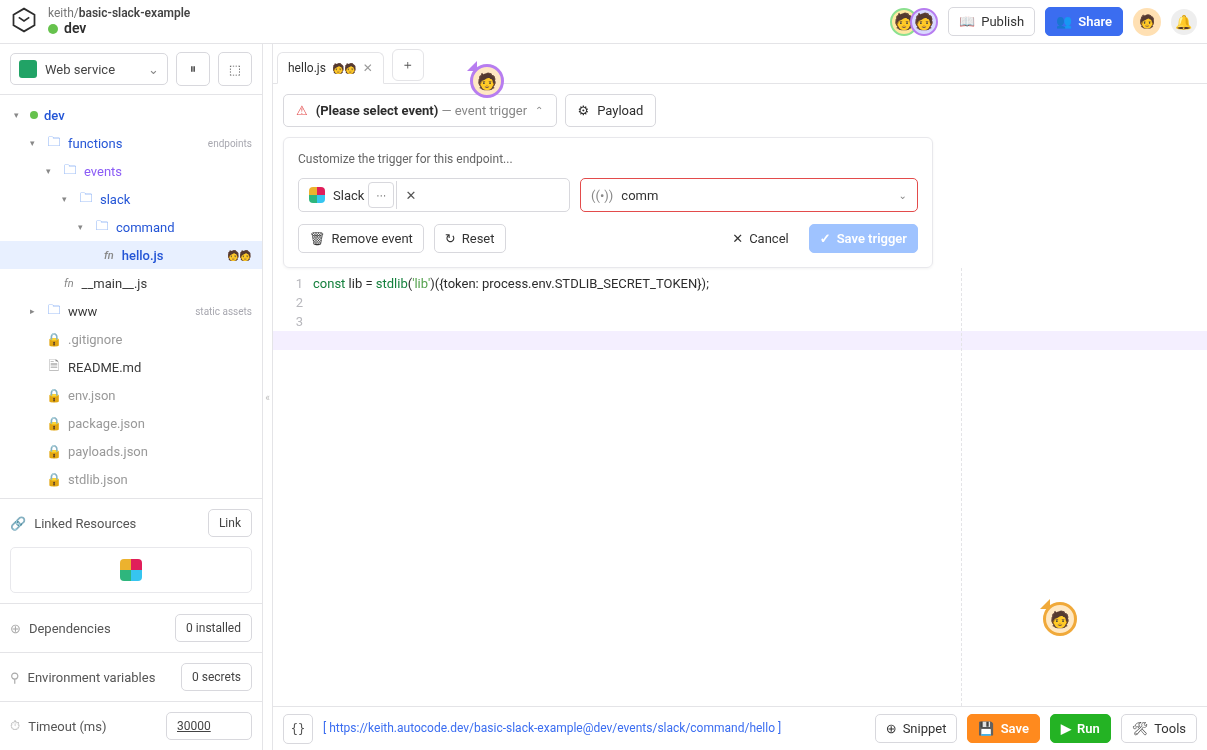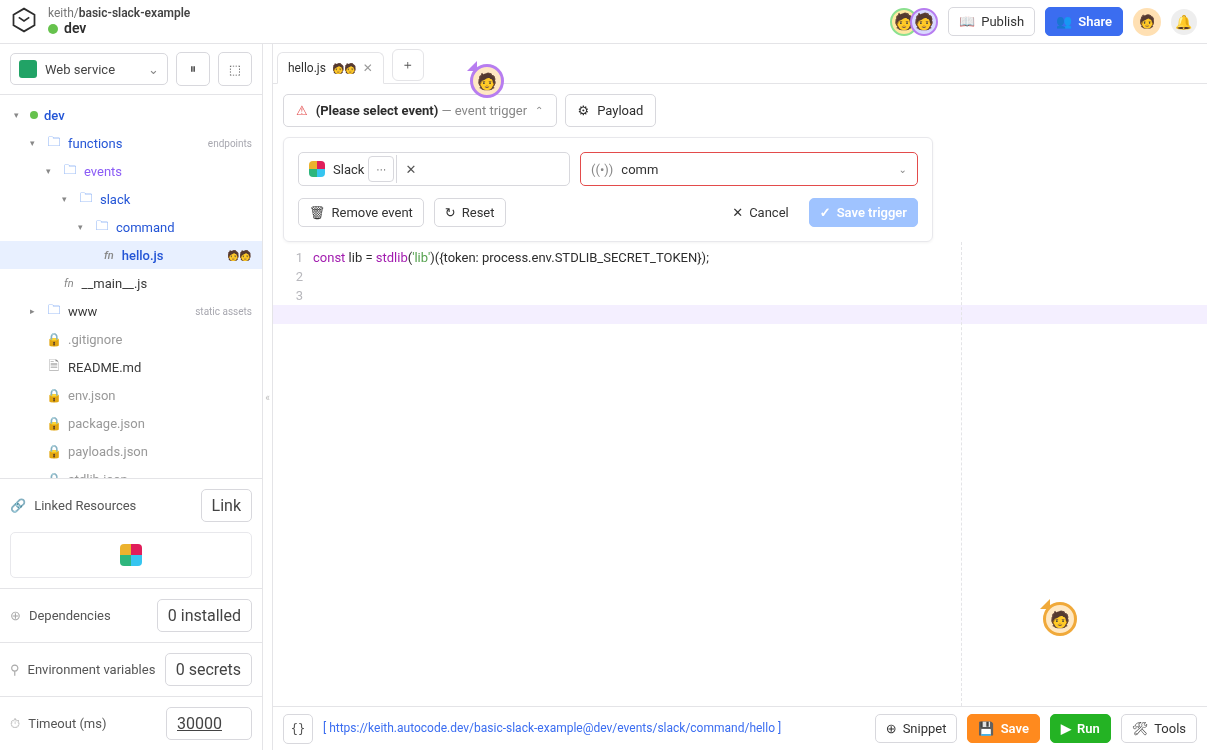--- a/index.html
+++ b/index.html
@@ -43,21 +43,21 @@
   .tree-item.active{background:#e8f0ff;color:#2455d6;font-weight:500;}
   .folder-ic{color:#4f8af0;}
   .file-muted{color:#999;}
   .fn-lbl{font-style:italic;color:#888;font-size:11px;margin-right:2px;}
   .endpoint-badge{margin-left:auto;font-size:10px;color:#a8a8b0;}
   .dev-dot{width:8px;height:8px;border-radius:50%;background:#66c24d;}
 
   .side-section{border-top:1px solid #e4e4e7;padding:10px;}
   .side-row{display:flex;align-items:center;justify-content:space-between;gap:8px;color:#555;}
   .side-row .icon{color:#aaa;}
-  .pill{border:1px solid #d8d8dd;border-radius:5px;padding:6px 10px;font-size:16px;color:#444;}
+  .pill{border:1px solid #d8d8dd;border-radius:5px;padding:6px 10px;font-size:12px;color:#444;}
   .slack-box{border:1px solid #e8e8ec;margin-top:10px;height:46px;display:flex;align-items:center;justify-content:center;border-radius:5px;}
   .slack-swatch{width:22px;height:22px;background:conic-gradient(#e01e5a 0 25%,#36c5f0 25% 50%,#2eb67d 50% 75%,#ecb22e 75% 100%);border-radius:4px;position:relative;}
   .timeout-input{width:86px;text-align:left;text-decoration:underline;}
   .sidebar-collapser{width:10px;border-right:1px solid #e4e4e7;display:flex;align-items:center;justify-content:center;color:#bbb;font-size:10px;cursor:pointer;}
 
   .editor-area{flex:1;display:flex;flex-direction:column;min-width:0;}
   .tabbar{height:40px;border-bottom:1px solid #e4e4e7;display:flex;align-items:flex-end;padding-left:4px;}
   .tab{border:1px solid #e4e4e7;border-bottom:1px solid #fff;border-radius:6px 6px 0 0;padding:8px 10px;display:flex;align-items:center;gap:6px;font-size:12px;color:#333;margin-bottom:-1px;background:#fff;}
   .tab .dots{font-size:10px;}
   .tab .close{color:#999;cursor:pointer;}
@@ -84,21 +84,21 @@
 
   .code{flex:1;display:flex;font-family:Menlo,Consolas,monospace;font-size:13px;position:relative;overflow:hidden;}
   .gutter{width:40px;text-align:right;padding:6px 10px 0 0;color:#b8b8bd;user-select:none;}
   .gutter div{height:19px;line-height:19px;}
   .code-body{padding-top:6px;position:relative;flex:1;}
   .code-line{height:19px;line-height:19px;white-space:pre;}
   .tag-badge{display:inline-block;border-radius:3px;padding:0 4px;font-size:10px;font-weight:600;color:#fff;font-family:-apple-system,sans-serif;}
   .tag-y{background:#f0a93a;}
   .tag-p{background:#a86fe8;}
   .cm{color:#9aa0a6;}
-  .kw{color:#a21caf;}
+  .kw{color:#15803d;}
   .st{color:#55a24e;}
   .hl-line{background:#f4efff;position:absolute;left:0;right:0;height:19px;top:63px;}
   .code-right-border{position:absolute;right:245px;top:0;bottom:0;border-left:1px dashed #e4e4e7;}
 
   .cursor-avatar{position:absolute;width:34px;height:34px;border-radius:50%;border:3px solid #b77df0;background:#ffe8c3;display:flex;align-items:center;justify-content:center;}
   .cursor-avatar::after{content:"🧑";font-size:16px;}
   .cursor-avatar .tail{position:absolute;top:-6px;left:-6px;width:0;height:0;border-right:10px solid #b77df0;border-top:10px solid transparent;}
   .cursor-avatar.yellow{border-color:#f0a93a;}
   .cursor-avatar.yellow .tail{border-right-color:#f0a93a;}
 
@@ -276,20 +276,21 @@
           <span class="trig-label"><b>(Please select event)</b> <span class="muted">— event trigger</span></span>
           <span style="color:#888;font-size:10px;">⌃</span>
         </div>
         <div class="trig-btn">
           <span>⚙</span>
           <span>Payload</span>
         </div>
       </div>
 
       <div class="trigger-config">
+        <div class="tc-title">Customize the trigger for this endpoint...</div>
         <div class="tc-row">
           <div class="tc-box" style="flex:0 0 272px">
             <span class="slack-swatch" style="width:16px;height:16px"></span>
             <span>Slack</span>
             <span class="tc-icon">⋯</span>
             <span class="mini-x">✕</span>
           </div>
           <div class="tc-box red">
             <span style="color:#888">((•))</span>
             <span>comm</span>

